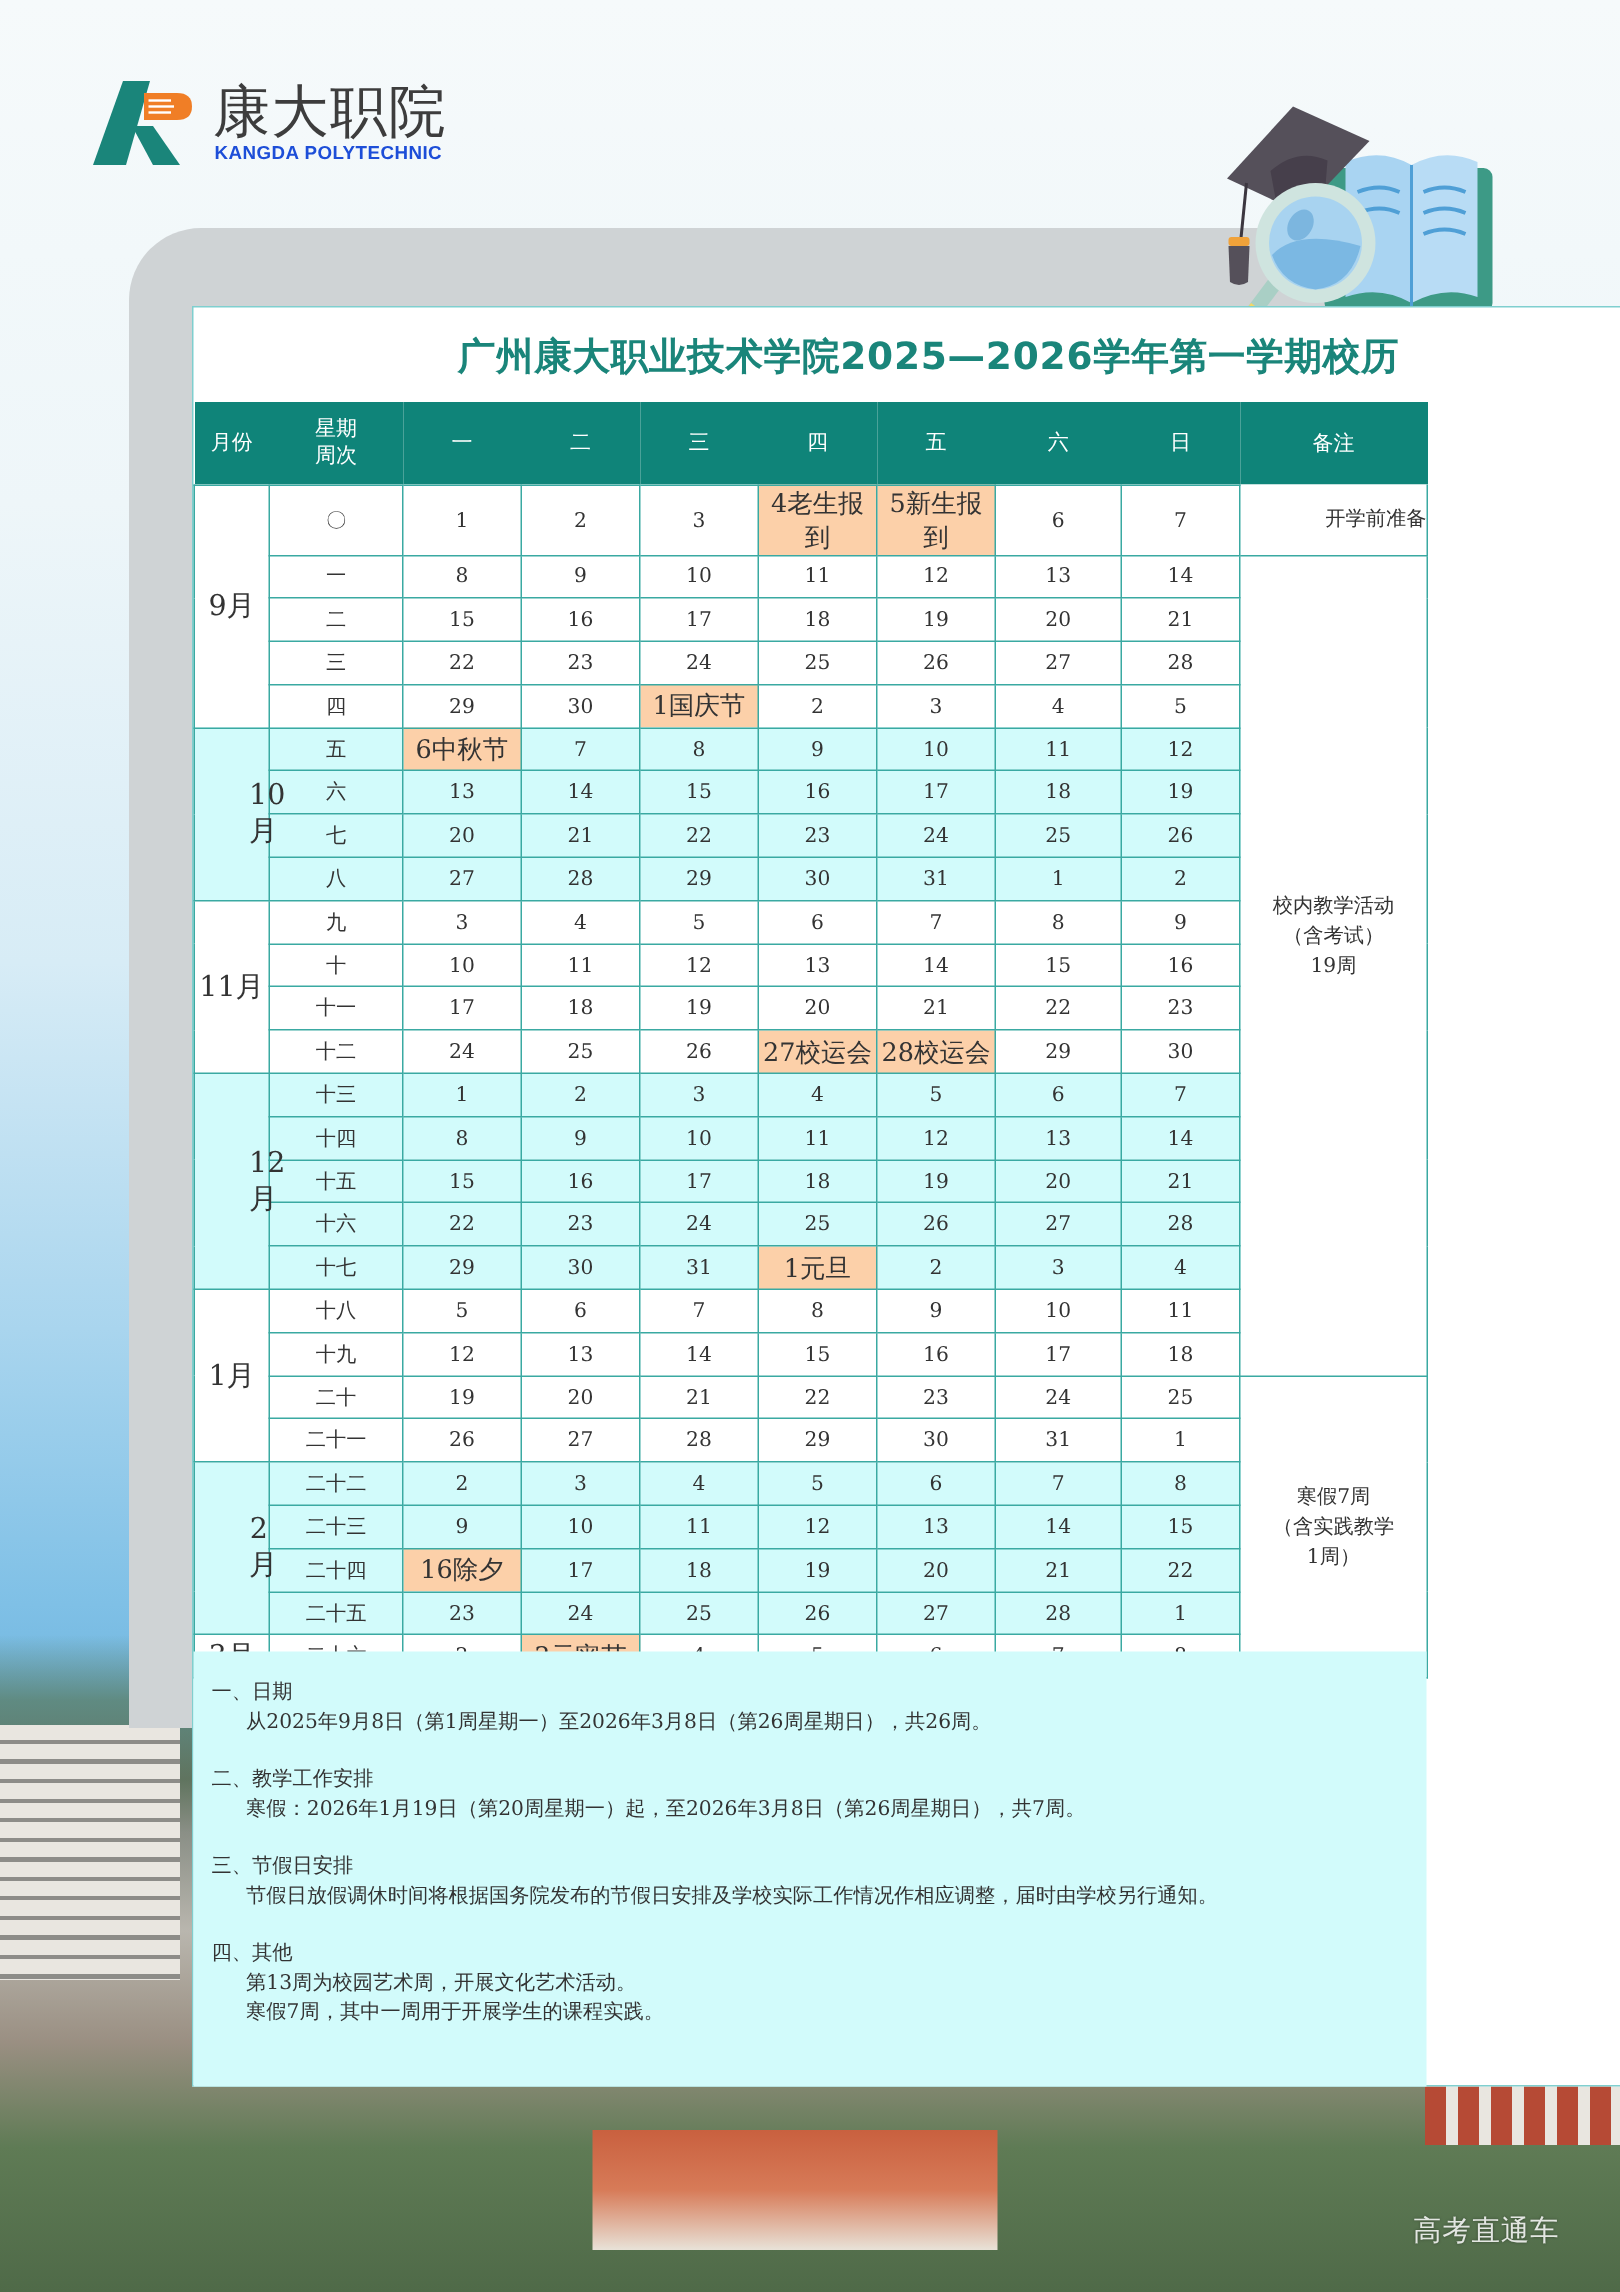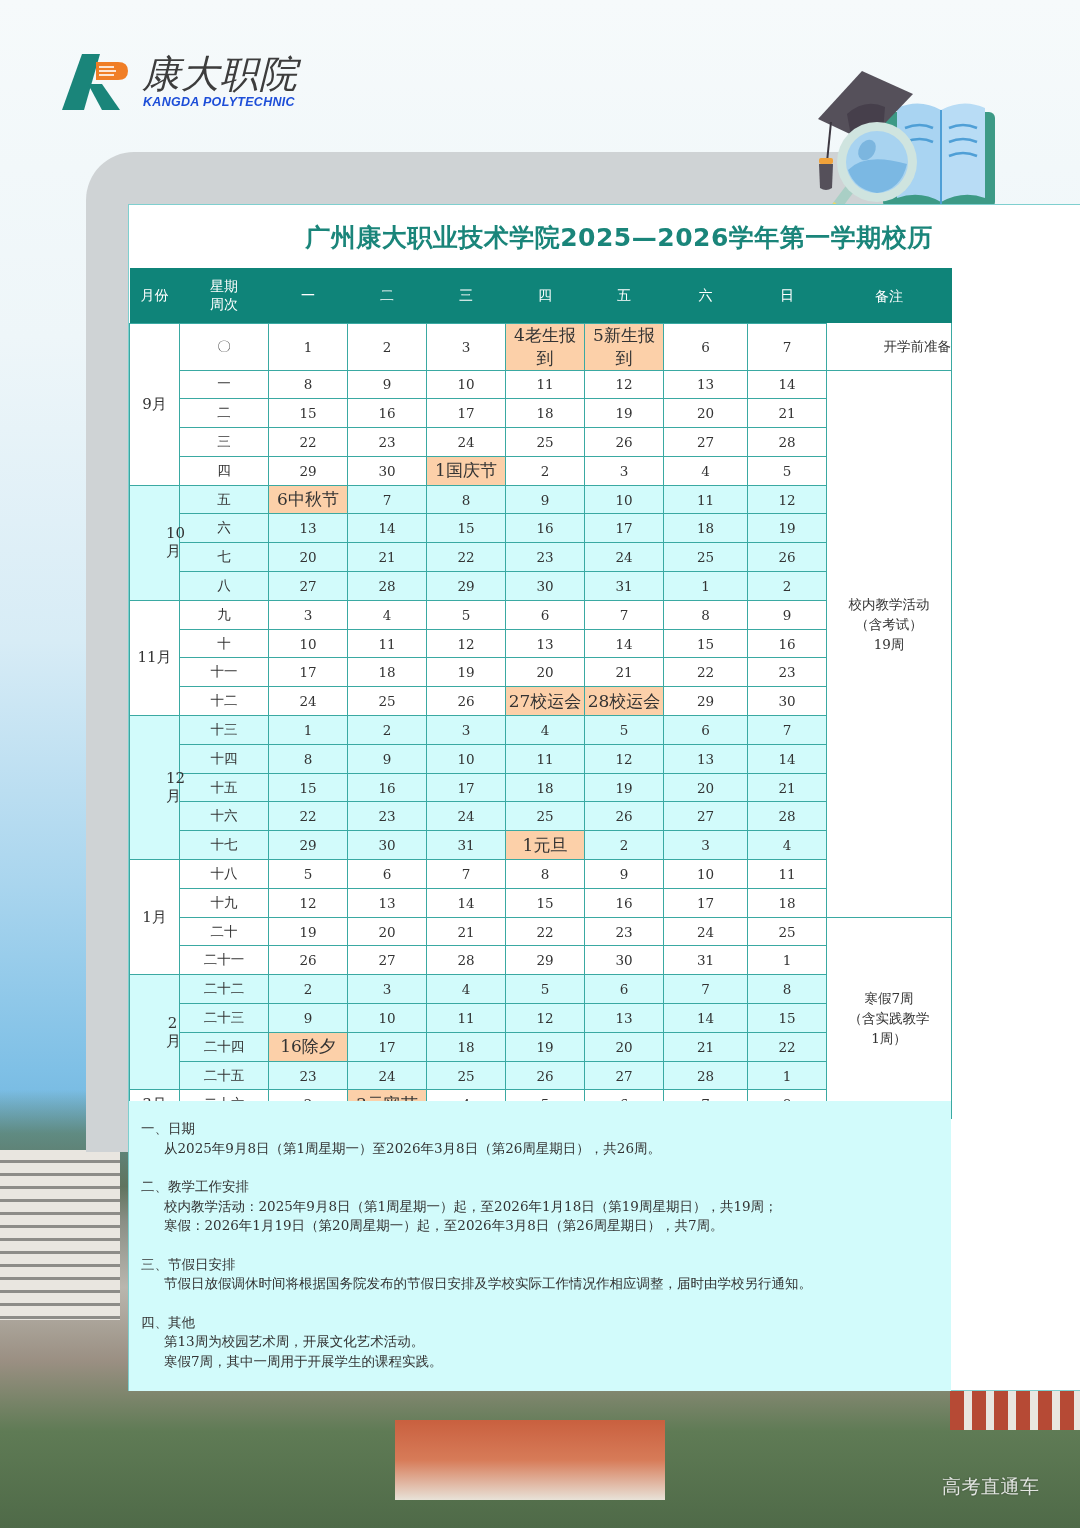--- a/index.html
+++ b/index.html
@@ -21,21 +21,21 @@
   }
   .campus .bldg-right {
     position: absolute; right: 0; top: 200px; width: 130px; height: 140px;
     background: repeating-linear-gradient(90deg, #b64a35 0 14px, #e9e6e0 14px 22px);
   }
   .campus .plaza {
     position: absolute; left: 395px; top: 330px; width: 270px; height: 80px;
     background: linear-gradient(180deg, #c9603f 0%, #d77b58 50%, #e8e2d8 100%);
   }
 
-  .logo { position: absolute; left: 62px; top: 52px; width: 250px; height: 60px; font-style: italic; }
+  .logo { position: absolute; left: 62px; top: 52px; width: 250px; height: 60px; }
   .logo-mark { position: absolute; left: 0; top: 2px; width: 66px; height: 56px; }
   .logo-cn {
     position: absolute; left: 80px; top: 0px; font-family: "DejaVu Sans", sans-serif;
     font-size: 38px; color: #3d3d3d; letter-spacing: 1px; line-height: 44px;
   }
   .logo-en {
     position: absolute; left: 81px; top: 43px; font-family: "Liberation Sans", sans-serif;
     font-weight: bold; font-size: 12.5px; color: #1d4ed8; letter-spacing: 0.3px;
   }
 
@@ -65,21 +65,21 @@
     font-family: "DejaVu Sans", sans-serif; font-size: 14px;
     height: 55px; text-align: center; vertical-align: middle; line-height: 18px;
   }
   table.cal td {
     height: 28.8px; text-align: center; vertical-align: middle;
     font-size: 13.5px; color: #333; border: 1px solid #3aa9a2;
     font-family: "DejaVu Serif", serif; padding: 0;
   }
   table.cal tr.cyan td { background: #d2fbfb; }
   table.cal tr.white td { background: #ffffff; }
-  table.cal td.month { background: #ffffff !important; font-size: 15px; }
+  table.cal td.month { background: #ffffff !important; font-size: 19px; }
   table.cal td.month.cyan-m { background: #d2fbfb !important; padding-left: 36px; }
   table.cal td.hl { background: #fcd0a9 !important; font-size: 17px; letter-spacing: 0; }
   table.cal td.note { background: #ffffff !important; font-size: 13.5px; line-height: 20px; border-top: none; border-bottom: none; }
   table.cal td.note.first { border-bottom: 1px solid #3aa9a2; text-align: right; }
   table.cal td.note.lb { border-bottom: 1px solid #3aa9a2; }
 
   .notes {
     position: absolute; left: 0; top: 896px; width: 822px; height: 290px;
     background: #d2fbfb; padding: 18px 0 0 12px;
     font-size: 13.5px; color: #333; line-height: 19.5px;
@@ -465,21 +465,20 @@
       </tbody>
   </table>
 
   <div class="notes">
     <div class="sec">
       <div class="h">一、日期</div>
       <div class="p">从2025年9月8日（第1周星期一）至2026年3月8日（第26周星期日），共26周。</div>
     </div>
     <div class="sec">
       <div class="h">二、教学工作安排</div>
-      <div class="p">校内教学活动：2025年9月8日（第1周星期一）起，至2026年1月18日（第19周星期日），共19周；</div>
       <div class="p">寒假：2026年1月19日（第20周星期一）起，至2026年3月8日（第26周星期日），共7周。</div>
     </div>
     <div class="sec">
       <div class="h">三、节假日安排</div>
       <div class="p">节假日放假调休时间将根据国务院发布的节假日安排及学校实际工作情况作相应调整，届时由学校另行通知。</div>
     </div>
     <div class="sec">
       <div class="h">四、其他</div>
       <div class="p">第13周为校园艺术周，开展文化艺术活动。</div>
       <div class="p">寒假7周，其中一周用于开展学生的课程实践。</div>

